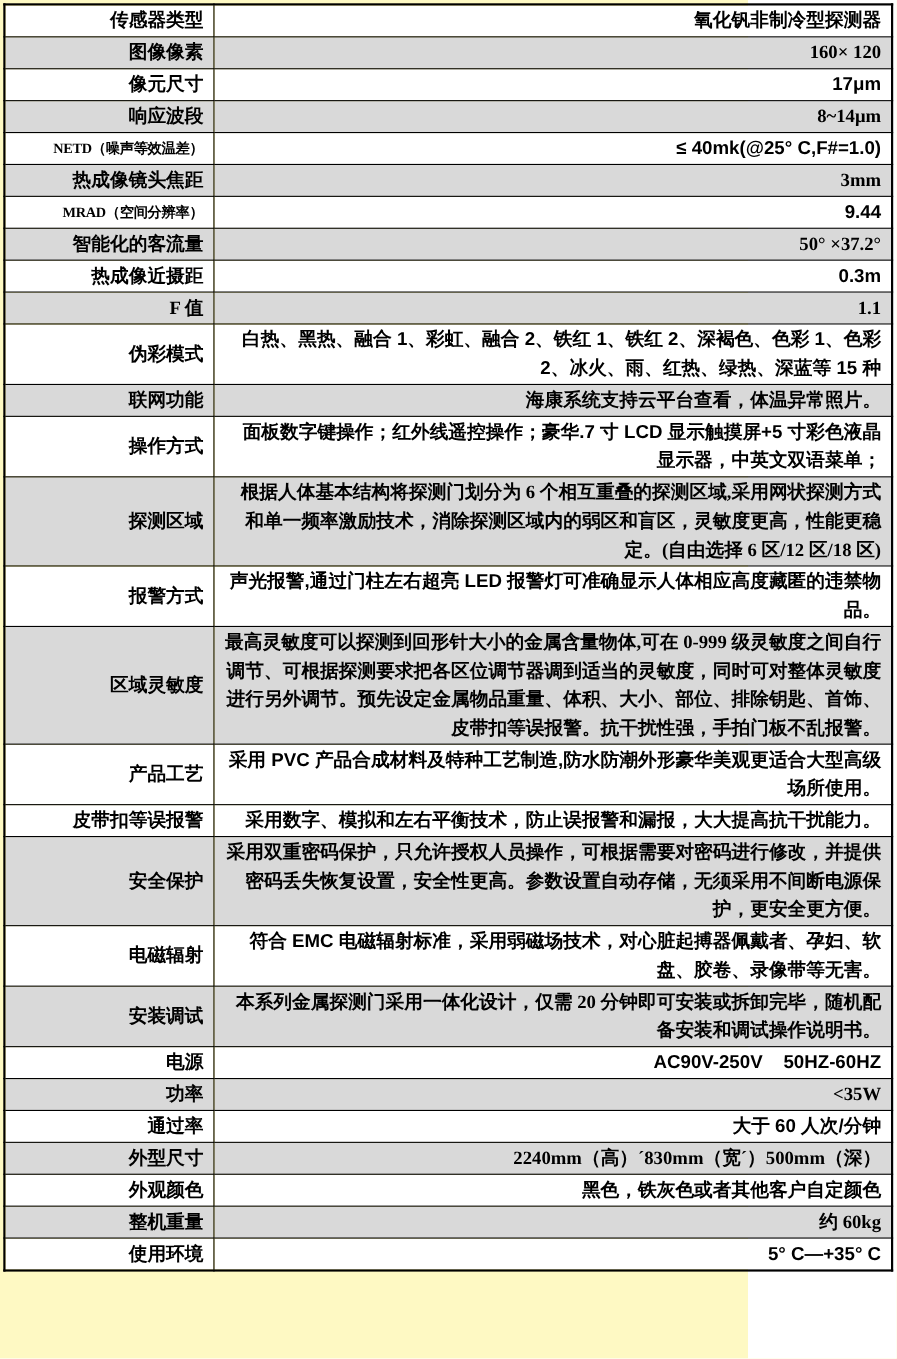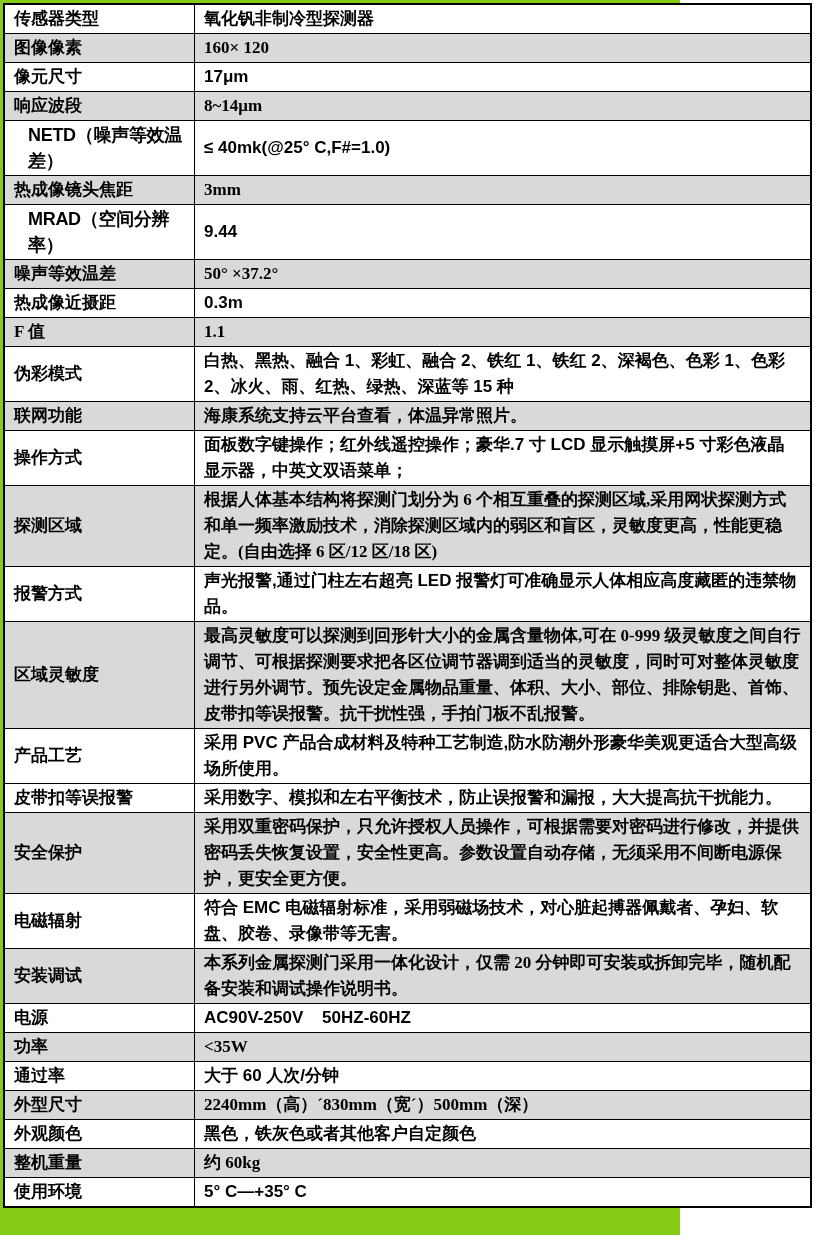--- a/index.html
+++ b/index.html
@@ -7,21 +7,22 @@
     padding: 0;
     background: #ffffff;
     width: 815px;
     font-family: "Liberation Sans", "DejaVu Sans", sans-serif;
   }
   .page {
     width: 680px;
     height: 1235px;
     box-sizing: border-box;
     padding: 3px;
-    background: #84cc16;
+    background: #fef9c3;
+    text-align: right;
   }
   table.spec-table {
     border-collapse: collapse;
     table-layout: fixed;
     width: 809px;
     border: 2px solid #000000;
   }
   table.spec-table td {
     border: 1px solid #000000;
     color: #000000;
@@ -29,23 +30,24 @@
     font-size: 17px;
     line-height: 26px;
     padding: 1px 9px;
     vertical-align: middle;
     overflow: hidden;
   }
   td.label-cell {
     width: 171px;
   }
   td.label-cell.compact {
-    font-size: 18px;
+    font-size: 13px;
     letter-spacing: -0.3px;
     padding-left: 23px;
+    font-family: Liberation Serif, serif;
   }
   td.value-cell {
     white-space: pre-wrap;
     word-break: break-word;
   }
   tr.shaded td {
     background: #d9d9d9;
     font-family: Liberation Serif, serif;
   }
   tr.plain td {
@@ -80,21 +82,21 @@
         </tr>
         <tr class="shaded">
           <td class="label-cell">热成像镜头焦距</td>
           <td class="value-cell">3mm</td>
         </tr>
         <tr class="plain">
           <td class="label-cell compact">MRAD（空间分辨率）</td>
           <td class="value-cell">9.44</td>
         </tr>
         <tr class="shaded">
-          <td class="label-cell">噪声等效温差</td>
+          <td class="label-cell">智能化的客流量</td>
           <td class="value-cell">50° ×37.2°</td>
         </tr>
         <tr class="plain">
           <td class="label-cell">热成像近摄距</td>
           <td class="value-cell">0.3m</td>
         </tr>
         <tr class="shaded">
           <td class="label-cell">F 值</td>
           <td class="value-cell">1.1</td>
         </tr>

